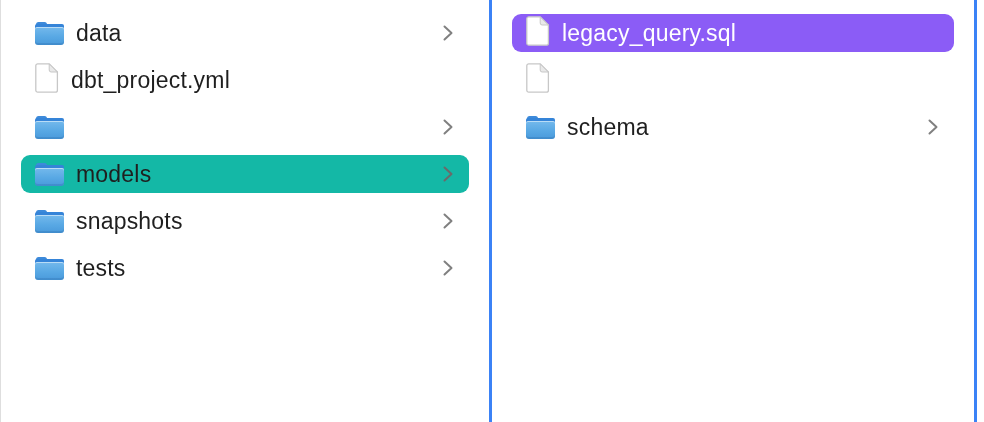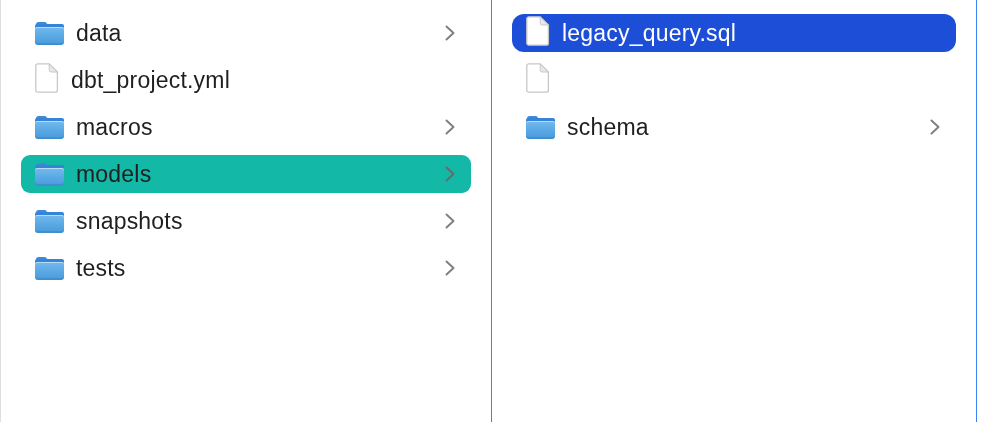--- a/index.html
+++ b/index.html
@@ -8,39 +8,39 @@
     background:#ffffff;
     font-family:"Liberation Sans","DejaVu Sans",sans-serif;
     -webkit-font-smoothing:antialiased;
   }
   .browser{
     display:flex;width:984px;height:422px;
     border-left:1px solid #dedede;box-sizing:border-box;
   }
   .column{
     box-sizing:border-box;height:422px;
-    border-right:1px solid #3b82f6;
+    border-right:3px solid #3b82f6;
     padding-top:11px;
     background:#ffffff;
     flex:none;
   }
   .column.left{width:491px;}
   .column.right{width:485px;}
   .spacer-col{flex:1;background:#ffffff;}
   .row{
     height:44px;box-sizing:border-box;padding:0 20px;
   }
   .row-inner{
     height:38px;margin-top:3px;border-radius:9px;
     display:flex;align-items:center;
     padding:0 15px 0 14px;box-sizing:border-box;
     gap:12px;
   }
   .row-inner.sel-gray{background:#14b8a6;}
-  .row-inner.sel-blue{background:#1d4ed8;border-radius:12px;}
+  .row-inner.sel-blue{background:#8b5cf6;}
   .label{
     font-size:23px;color:#1f1f1f;white-space:nowrap;
     letter-spacing:0.2px;
   }
   .sel-blue .label{color:#ffffff;}
   .chev{margin-left:auto;display:flex;align-items:center;flex:none;}
   .icon{flex:none;display:block;position:relative;}
   
   .folder{width:29px;height:23px;}
   .folder .tab{
@@ -87,21 +87,20 @@
           <span class="label">dbt_project.yml</span>
         </div>
       </div>
       <div class="row">
         <div class="row-inner">
           <span class="icon folder">
             <i class="tab"></i>
             <i class="back"></i>
             <i class="front"></i>
           </span>
-          <span class="label">macros</span>
           <span class="chev">
             <svg width="12" height="18" viewBox="0 0 12 18">
               <path d="M2.5 2.5 l7 6.5 -7 6.5" fill="none" stroke="#808080" stroke-width="2" stroke-linecap="round" stroke-linejoin="round"></path>
             </svg>
           </span>
         </div>
       </div>
       <div class="row">
         <div class="row-inner sel-gray">
           <span class="icon folder">

